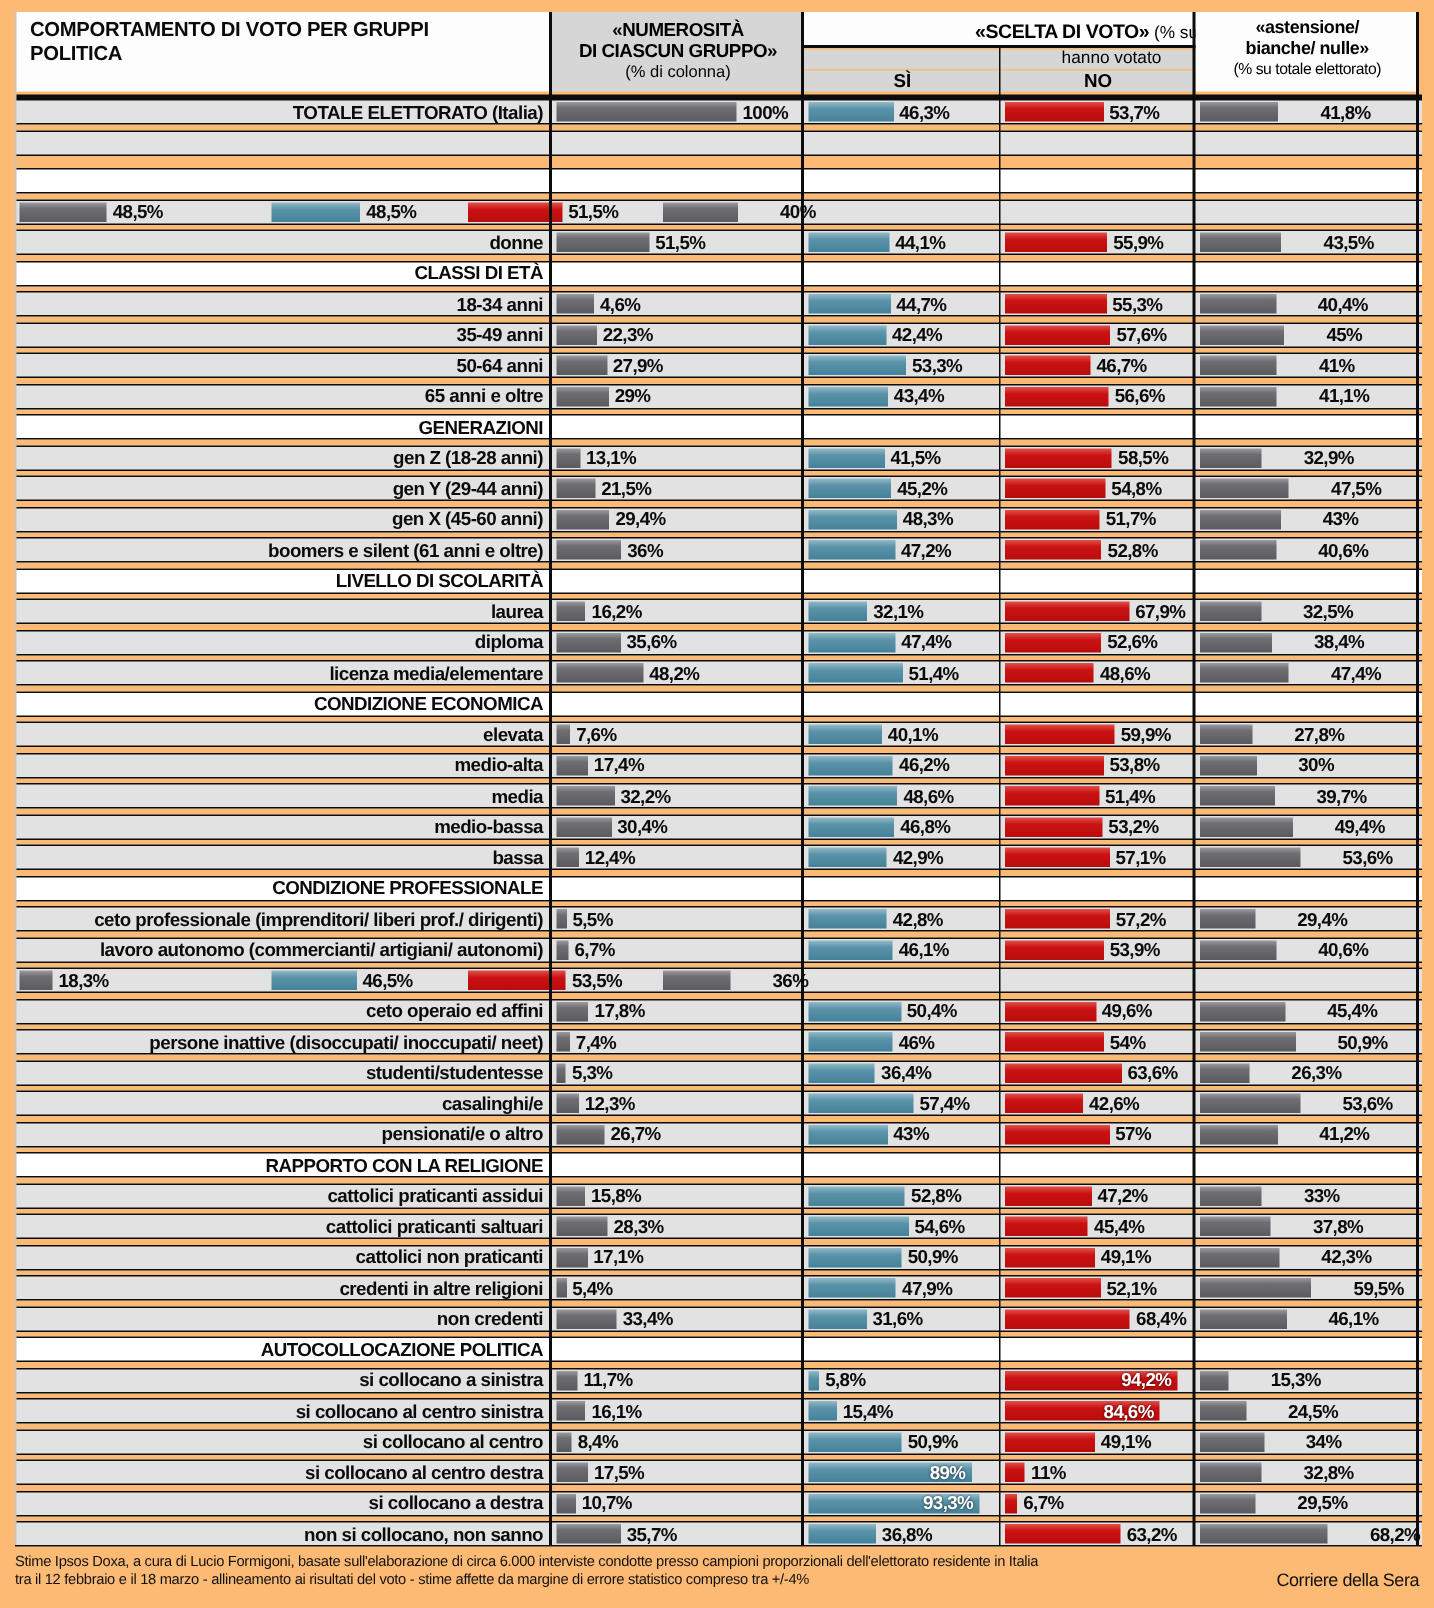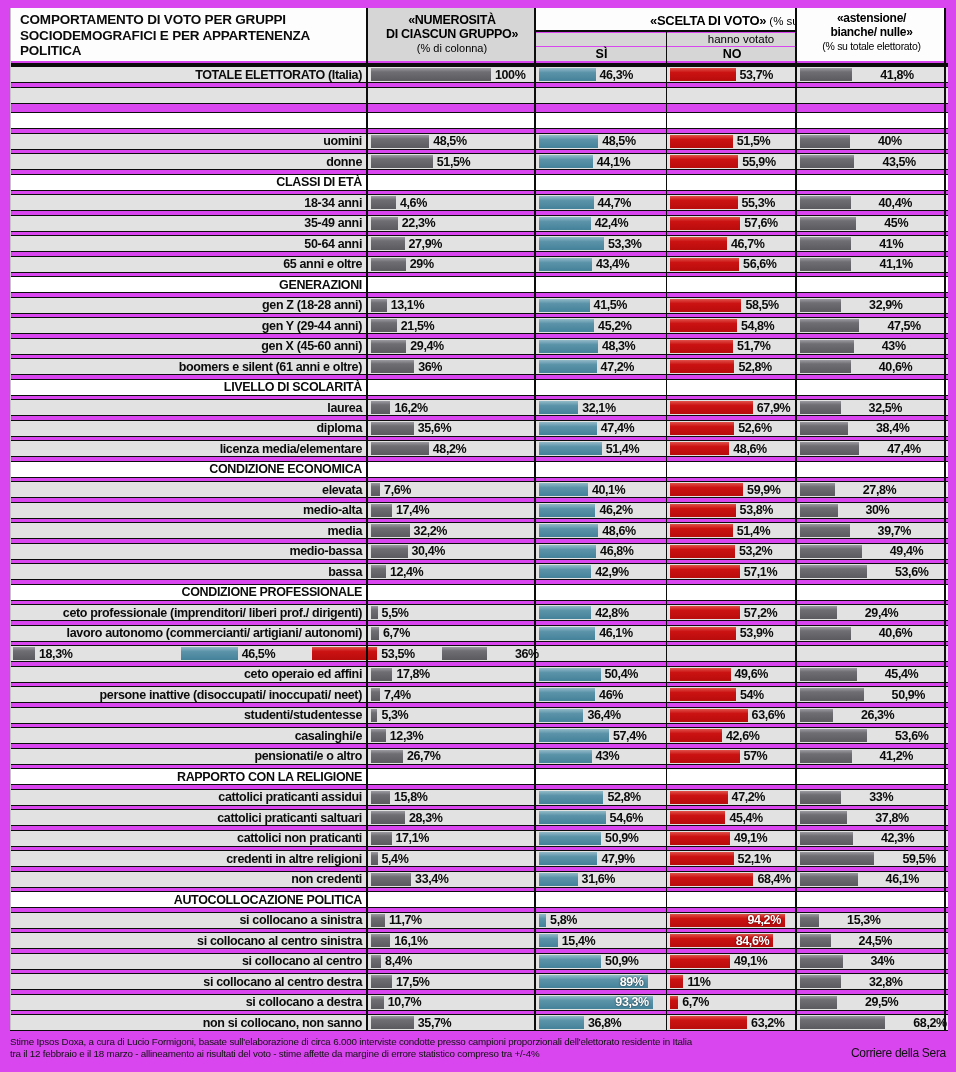--- a/index.html
+++ b/index.html
@@ -1,17 +1,17 @@
 <!DOCTYPE html>
 <html><head>
 <meta charset="utf-8">
 <style>
   html,body{margin:0;padding:0;background:#ffffff;}
   body{font-family:"Liberation Sans", sans-serif;}
-  .canvas{position:relative;width:956px;height:1072px;background:#d946ef;overflow:hidden;}
+  .canvas{position:relative;width:956px;height:1072px;background:#fdba74;overflow:hidden;}
   .table{position:absolute;left:10px;top:8px;width:938px;}
 
   
   .hcell{position:absolute;box-sizing:border-box;}
   .h-label{left:0;top:0;width:358px;height:53px;background:#fdfdfd;padding:4px 6px 0 10px;}
   .h-title{font-weight:bold;font-size:13.5px;line-height:15.5px;color:#0b0b0b;letter-spacing:-0.2px;}
   .h-num{left:358px;top:0;width:168px;height:53px;background:#d6d6d6;text-align:center;padding-top:5px;}
   .h-num .b{font-weight:bold;font-size:12.5px;line-height:14px;display:block;letter-spacing:-0.3px;}
   .h-num .s{font-size:11px;display:block;margin-top:1px;}
   .h-scelta-top{left:526px;top:0;width:410px;height:22px;background:#fdfdfd;text-align:center;padding-top:5px;font-size:11.5px;}
@@ -55,21 +55,20 @@
 </style>
 </head>
 <body>
 
 <div class="canvas">
   <div class="table">
 
     <div class="hcell h-label">
       <div class="h-title">
         <span style="display:block">COMPORTAMENTO DI VOTO PER GRUPPI</span>
-        <span style="display:block">SOCIODEMOGRAFICI E PER APPARTENENZA</span>
         <span style="display:block">POLITICA</span>
       </div>
     </div>
     <div class="hcell h-num">
       <span class="b">«NUMEROSITÀ</span>
       <span class="b">DI CIASCUN GRUPPO»</span>
       <span class="s">(% di colonna)</span>
     </div>
     <div class="hcell h-scelta-top">
       <span class="b">«SCELTA DI VOTO»</span><span> (% su validi)</span>
@@ -114,23 +113,20 @@
           <div class="c c3"></div>
           <div class="c c4"></div>
         </div>
         <div class="row section">
           <div class="c c1"></div>
           <div class="c c2"></div>
           <div class="c c3"></div>
           <div class="c c4"></div>
         </div>
         <div class="row data">
-          <div class="c c0">
-            <span class="rlabel">uomini</span>
-          </div>
           <div class="c c1">
             <div class="bar bar-gray" style="width: 58.2px;"></div>
             <span class="val">48,5%</span>
           </div>
           <div class="c c2">
             <div class="bar bar-si" style="width: 59.2px;"></div>
             <span class="val">48,5%</span>
           </div>
           <div class="c c3">
             <div class="bar bar-no" style="width: 62.8px;"></div>

